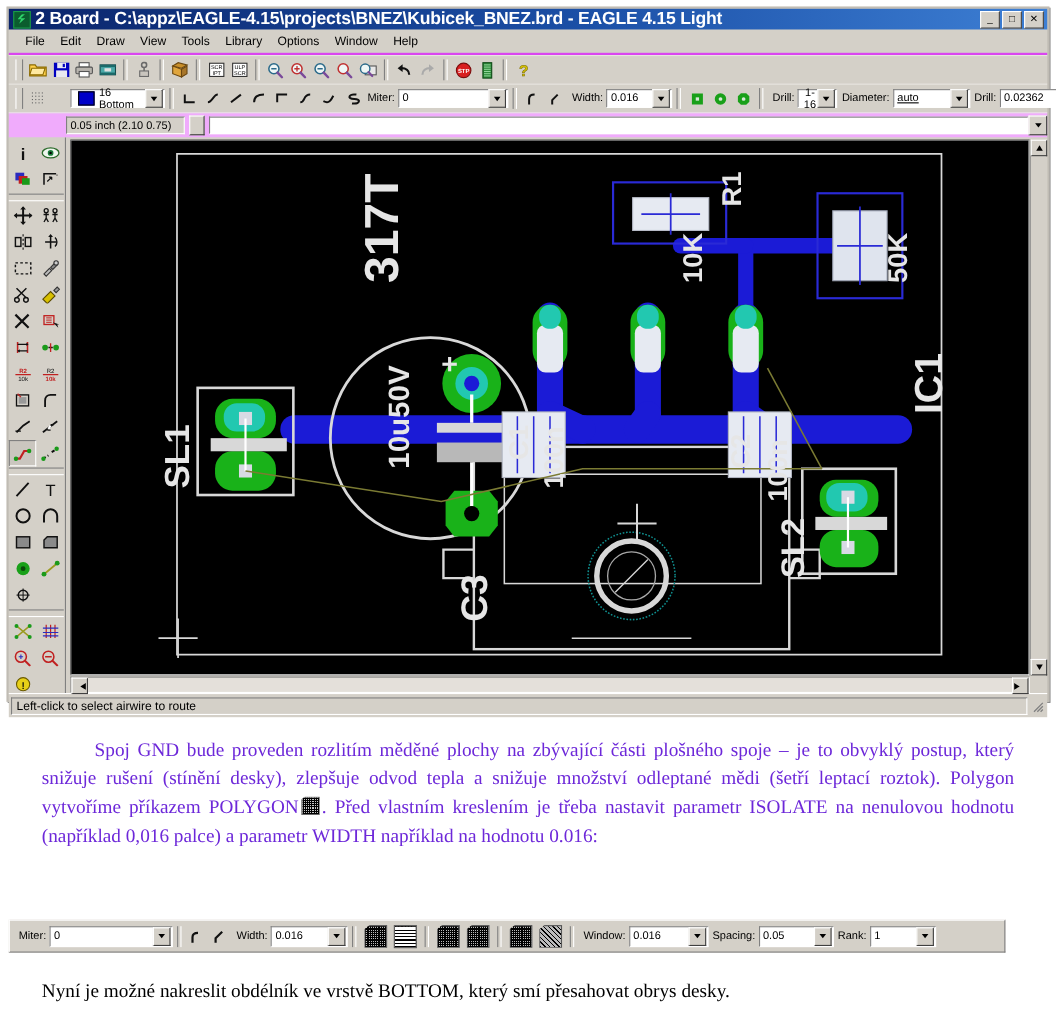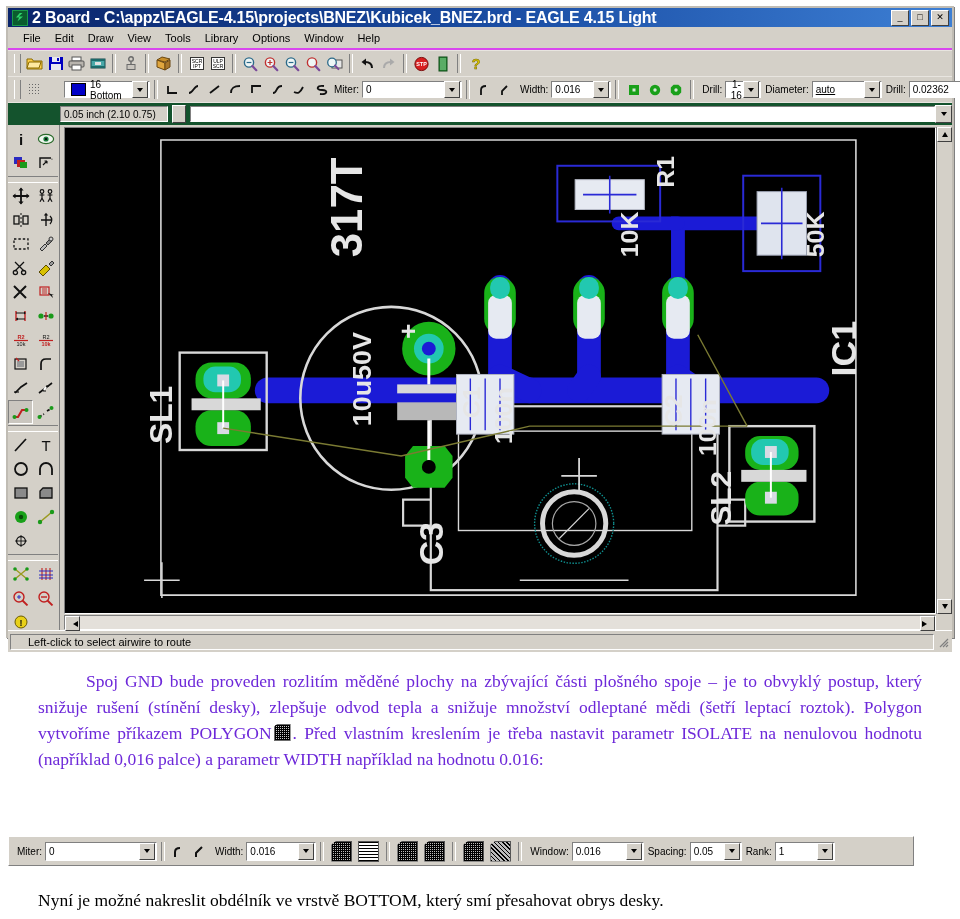--- a/index.html
+++ b/index.html
@@ -45,21 +45,21 @@
     flex:none;position:relative;}
   .combo .arrow{width:14px;height:15px;background:#d4d0c8;border:1px solid;
     border-color:#fff #404040 #404040 #fff;margin-left:auto;margin-right:1px;
     display:flex;align-items:center;justify-content:center;flex:none;}
   .combo .arrow:after{content:"";border-left:3px solid transparent;border-right:3px solid transparent;
     border-top:4px solid #000;}
   .lbl{font-size:10px;color:#000;margin:0 3px 0 4px;white-space:nowrap;}
   .swatch{width:13px;height:11px;margin-left:3px;border:1px solid #000;flex:none;}
 
   
-  .coord-row{height:22px;background:#14532d;display:flex;align-items:center;padding-left:2px;
+  .coord-row{height:22px;background:#f0abfc;display:flex;align-items:center;padding-left:2px;
     border-top:1px solid #e8e5e0;}
   .coord-box{width:108px;height:16px;background:#d4d0c8;border:1px solid;
     border-color:#808080 #fff #fff #808080;font-size:10px;color:#000;display:flex;align-items:center;
     padding-left:3px;box-sizing:border-box;flex:none;}
   .cmd-line{height:16px;background:#fff;border:1px solid;border-color:#808080 #fff #fff #808080;
     flex:1;margin-left:4px;margin-right:0px;box-sizing:border-box;display:flex;align-items:center;}
   .cmd-drop{width:15px;height:16px;background:#d4d0c8;border:1px solid;
     border-color:#fff #404040 #404040 #fff;display:flex;align-items:center;justify-content:center;flex:none;}
   .cmd-drop:after{content:"";border-left:3px solid transparent;border-right:3px solid transparent;
     border-top:4px solid #000;}
@@ -86,21 +86,21 @@
   .sb-btn i{border:3px solid transparent;}
   .up i{border-bottom:5px solid #000;margin-top:-3px;}
   .down i{border-top:5px solid #000;margin-bottom:-3px;}
   .left i{border-right:5px solid #000;margin-right:-3px;}
   .right i{border-left:5px solid #000;margin-left:-3px;}
 
   
   .statusbar{height:21px;background:#d4d0c8;border-top:1px solid #fff;display:flex;align-items:center;}
   .status-field{flex:1;height:16px;margin:1px 2px;border:1px solid;
     border-color:#808080 #fff #fff #808080;font-size:11px;color:#000;display:flex;align-items:center;
-    padding-left:17px;box-sizing:border-box;}
+    padding-left:4px;box-sizing:border-box;}
   .grip-corner{width:14px;height:14px;margin-right:2px;flex:none;}
 
   
   .prose{position:absolute;left:38px;top:668px;width:884px;
     font-family:"Liberation Serif",serif;font-size:17.5px;line-height:26px;color:#6d28d9;
     text-align:justify;}
   .prose p{margin:0;}
   .prose .indent{text-indent:48px;}
   .inline-poly{display:inline-block;width:15px;height:15px;vertical-align:-2px;
     margin:0 2px;border:1px solid #6b6b6b;
@@ -902,21 +902,21 @@
   <div class="poly-ico" style="background:repeating-linear-gradient(45deg,#000 0 1px,transparent 1px 3px),#bbb;clip-path:polygon(25% 0,100% 0,100% 100%,0 100%,0 20%);"></div>
 
   <div class="tb-sep"></div>
   <span class="lbl">Window:</span>
   <div class="combo" style="width:72px;height:19px;">
     <span>0.016</span>
     <div class="arrow"></div>
   </div>
 
   <span class="lbl">Spacing:</span>
-  <div class="combo" style="width:52px;height:19px;">
+  <div class="combo" style="width:68px;height:19px;">
     <span>0.05</span>
     <div class="arrow"></div>
   </div>
 
   <span class="lbl">Rank:</span>
   <div class="combo" style="width:60px;height:19px;">
     <span>1</span>
     <div class="arrow"></div>
   </div>
 </div>

